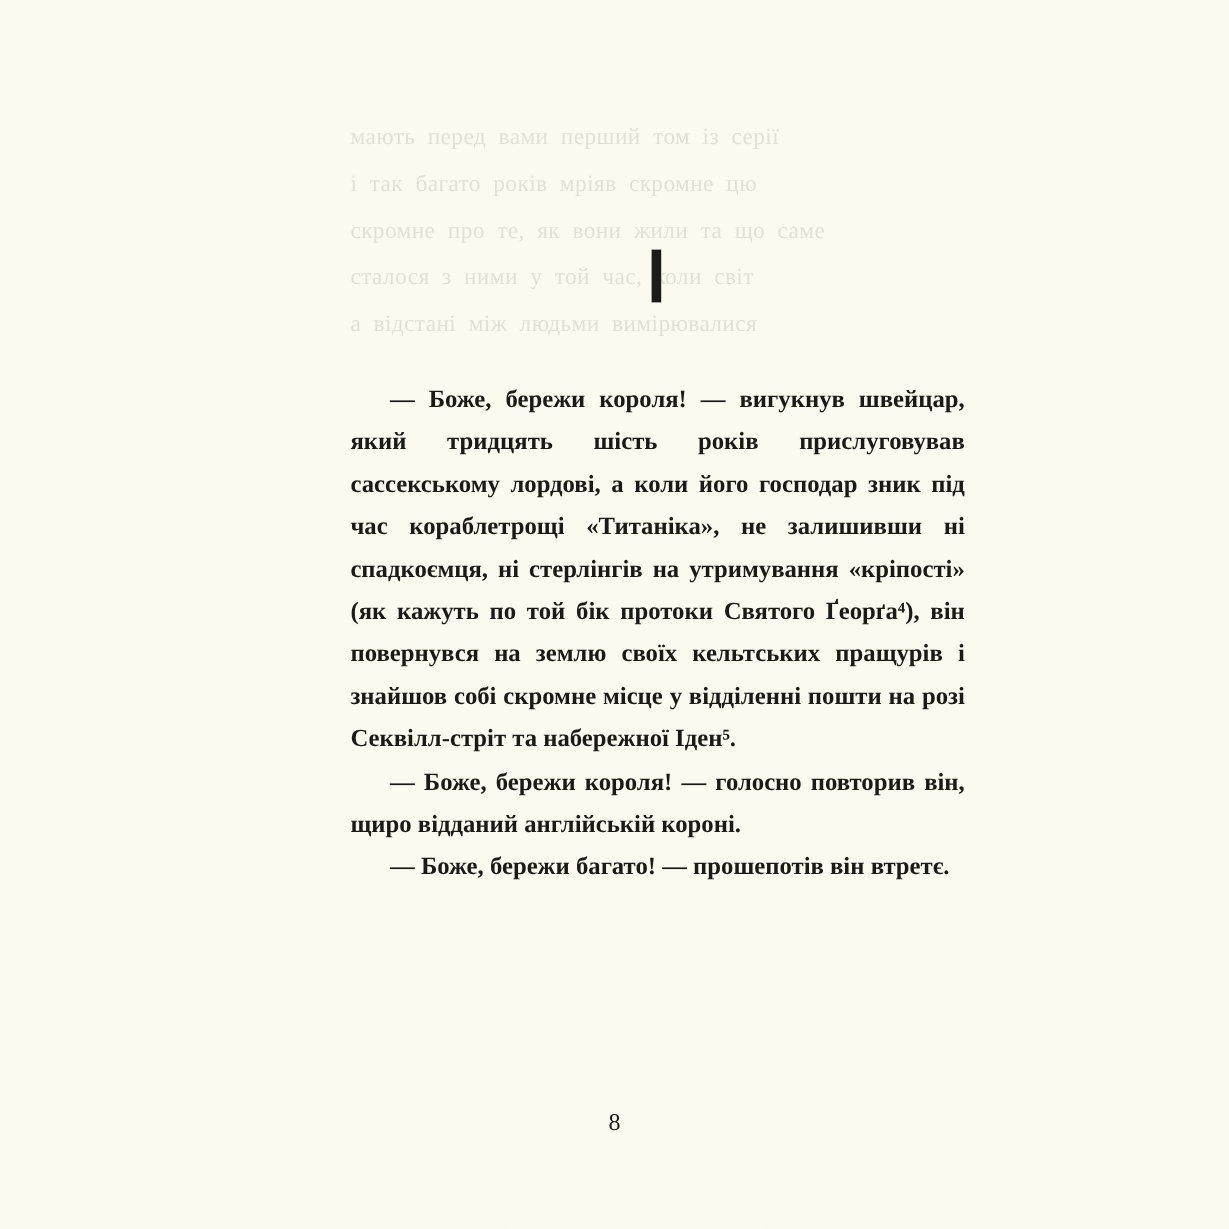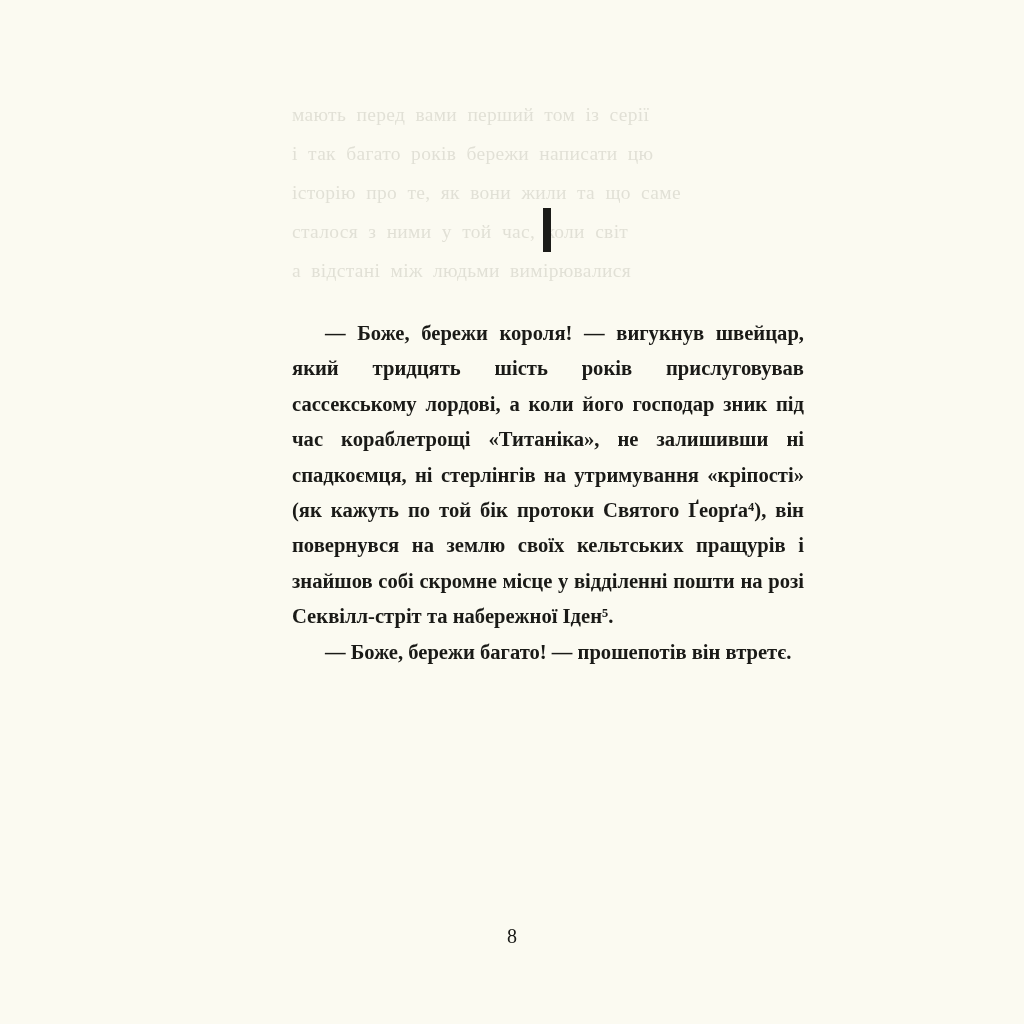--- a/index.html
+++ b/index.html
@@ -79,28 +79,29 @@
     color: #1a1a17;
   }
 </style>
 </head>
 <body>
 
 <div class="page">
 
   <div class="ghost-block">
     <div>мають  перед  вами  перший  том  із  серії</div>
-    <div>і  так  багато  років  бережи  написати  цю</div>
-    <div>історію  про  те,  як  вони  жили  та  що  саме</div>
+    <div>і  так  багато  років  мріяв  скромне  цю</div>
+    <div>скромне  про  те,  як  вони  жили  та  що  саме</div>
     <div>сталося  з  ними  у  той  час,  коли  світ</div>
     <div>а  відстані  між  людьми  вимірювалися</div>
   </div>
 
   <div class="chapter-mark"></div>
 
   <div class="body-text">
     <p class="indent">— Боже, бережи короля! — вигукнув швей­цар, який тридцять шість років прислуговував сассекському лордові, а коли його господар зник під час кораблетрощі «Титаніка», не залишивши ні спадкоємця, ні стерлінгів на утримування «кріпості» (як кажуть по той бік протоки Святого Ґеорґа⁴), він повернувся на землю своїх кельтських пращурів і знайшов собі скромне місце у відділенні пошти на розі Секвілл-стріт та набережної Іден⁵.</p>
+    <p class="indent">— Боже, бережи короля! — голосно повторив він, щиро відданий англійській короні.</p>
     <p class="indent">— Боже, бережи багато! — прошепотів він втретє.</p>
   </div>
 
   <div class="folio">8</div>
 
 </div>
 
 </body></html>

